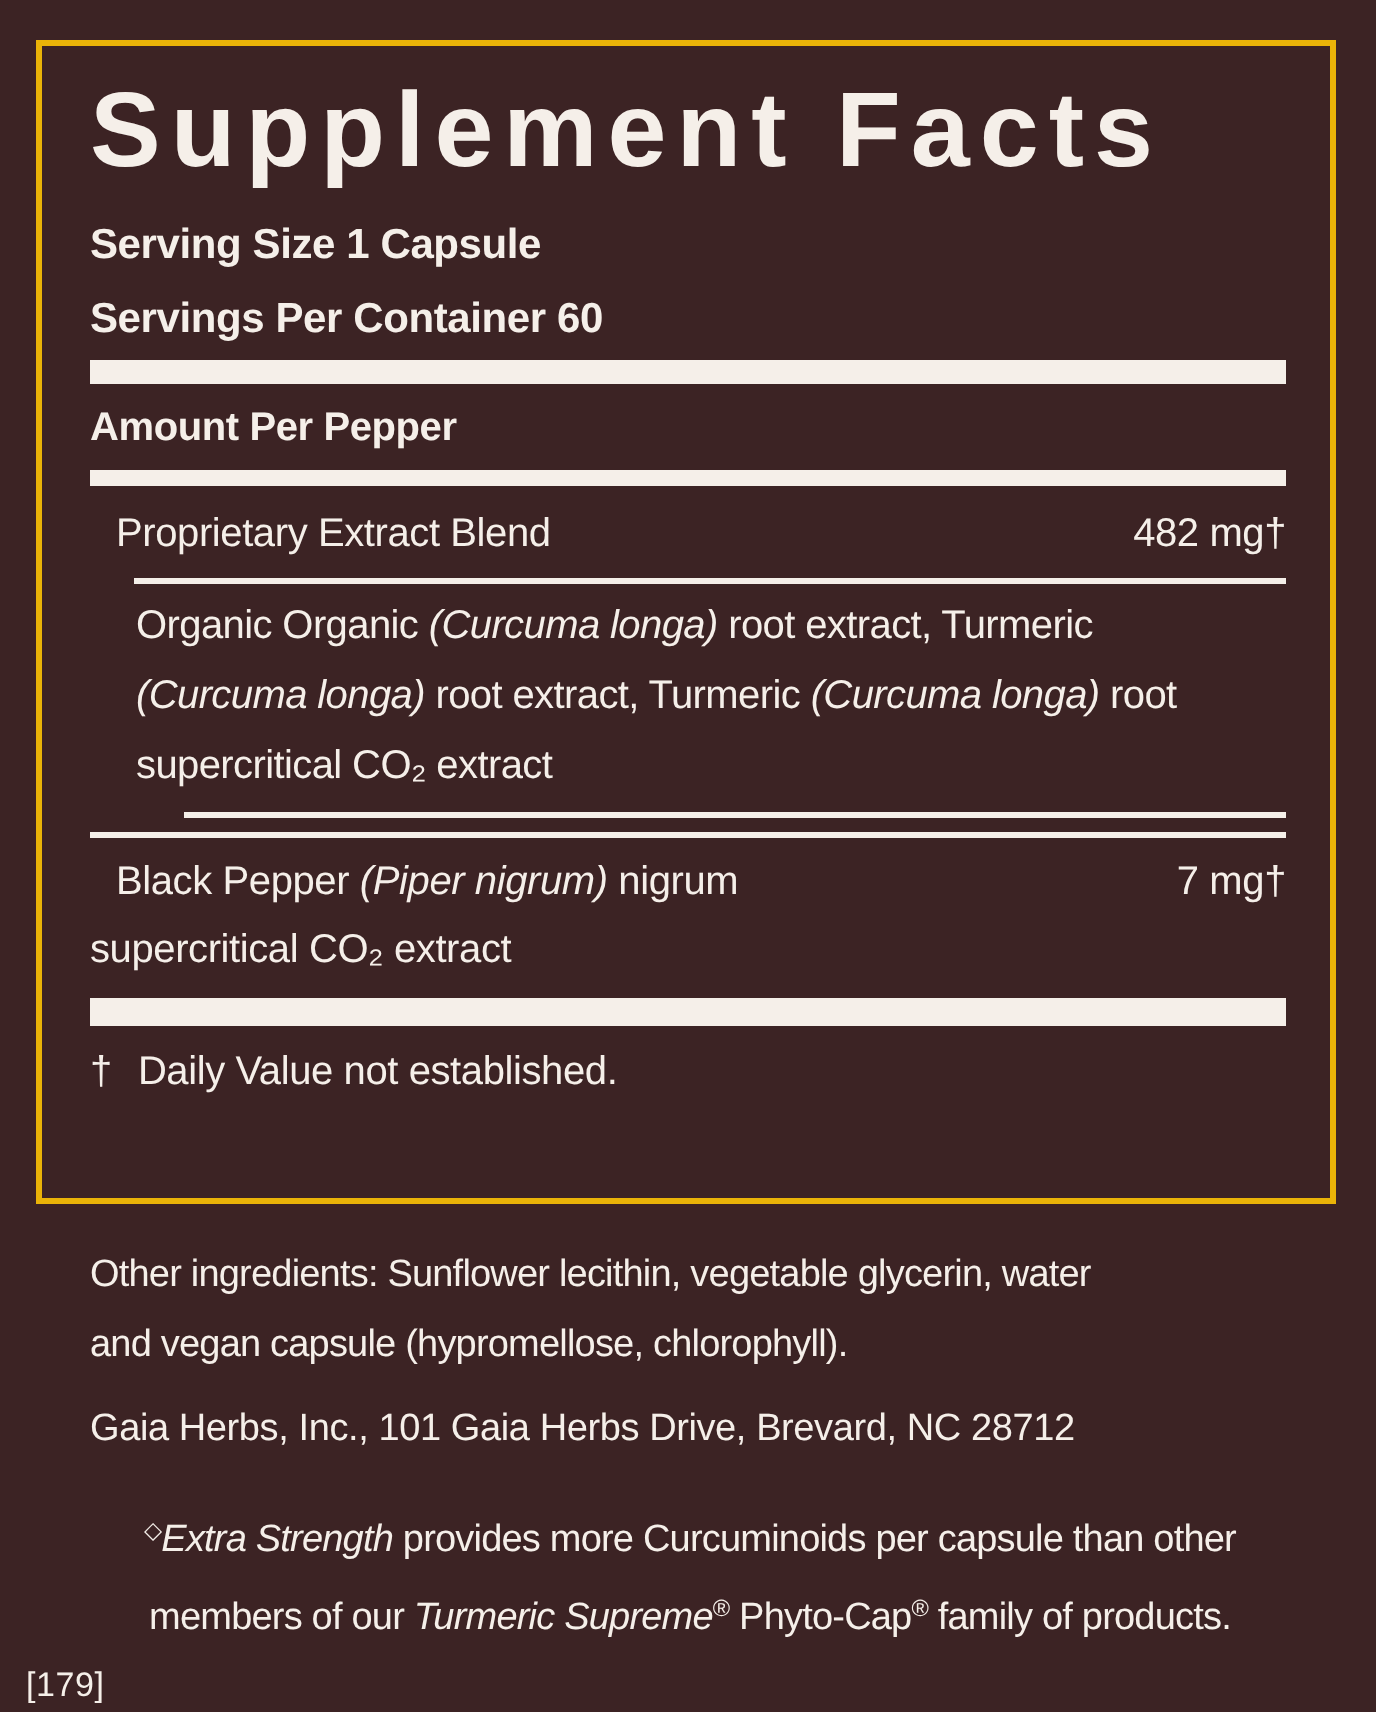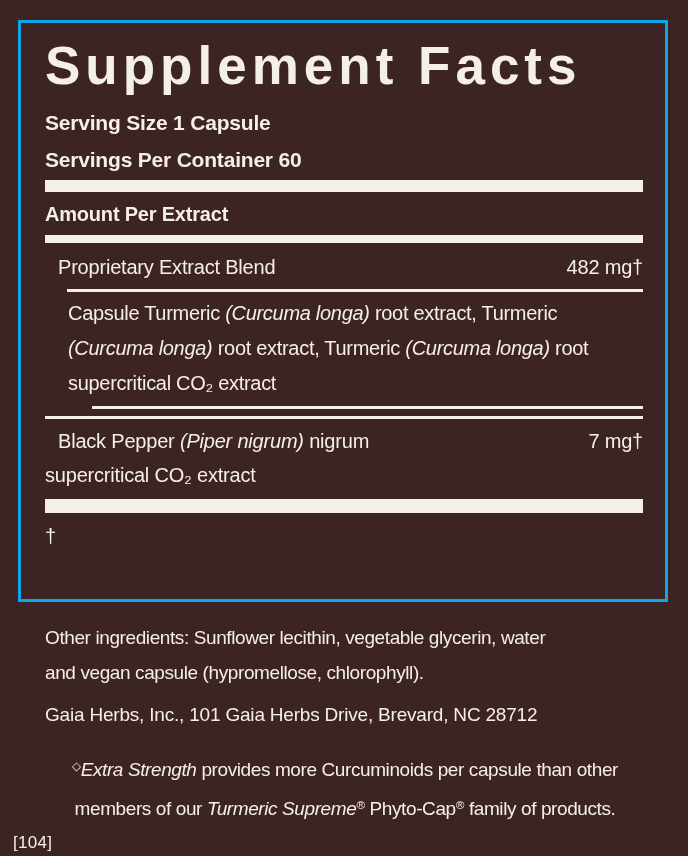--- a/index.html
+++ b/index.html
@@ -11,21 +11,21 @@
     letter-spacing: -0.2px;
     overflow: hidden;
   }
   .it  { font-style: italic; }
   .sup { font-size: 0.62em; vertical-align: 0.55em; }
   .line { white-space: nowrap; }
 
   .facts-box {
     margin: 20px 0 0 18px;
     width: 650px; height: 582px;
-    border: 3px solid #0ea5e9;
+    border: 3px solid #eab308;
     box-sizing: border-box;
     padding: 0 22px 0 24px;
   }
   .title {
     margin-top: 13px;
     font-size: 53px; font-weight: 700;
     letter-spacing: 5px; line-height: 60px;
     white-space: nowrap;
   }
   .serving { margin-top: 8px; font-size: 21px; font-weight: 700; }
@@ -67,60 +67,61 @@
 <div class="facts-box">
   <div class="title">Supplement Facts</div>
 
   <div class="serving">
     <div>Serving Size 1 Capsule</div>
     <div>Servings Per Container 60</div>
   </div>
 
   <div class="bar bar-1"></div>
 
-  <div class="aps">Amount Per Extract</div>
+  <div class="aps">Amount Per Pepper</div>
 
   <div class="bar bar-2"></div>
 
   <div class="row row-blend">
     <div>Proprietary Extract Blend</div>
     <div class="amt">482 mg†</div>
   </div>
 
   <div class="rule rule-1"></div>
 
   <div class="desc">
-      <div class="line"><span>Capsule Turmeric </span><span class="it">(Curcuma longa)</span><span> root extract, Turmeric</span></div>
+      <div class="line"><span>Organic Organic </span><span class="it">(Curcuma longa)</span><span> root extract, Turmeric</span></div>
       <div class="line"><span class="it">(Curcuma longa)</span><span> root extract, Turmeric </span><span class="it">(Curcuma longa)</span><span> root</span></div>
       <div class="line"><span>supercritical CO₂ extract</span></div>
     </div>
 
   <div class="rule rule-2"></div>
 
 
   <div class="rule rule-3"></div>
 
   <div class="row row-bp">
     <div><span>Black Pepper </span><span class="it">(Piper nigrum)</span><span> nigrum</span></div>
     <div class="amt">7 mg†</div>
   </div>
   <div class="bp-line2">supercritical CO₂ extract</div>
 
   <div class="bar bar-3"></div>
 
   <div class="footnote">
     <span class="sym">†</span>
+    <span>Daily Value not established.</span>
   </div>
 </div>
 
 <div class="below">
   <div class="other">
       <div class="line"><span>Other ingredients: Sunflower lecithin, vegetable glycerin, water</span></div>
       <div class="line"><span>and vegan capsule (hypromellose, chlorophyll).</span></div>
     </div>
   <div class="address">Gaia Herbs, Inc., 101 Gaia Herbs Drive, Brevard, NC 28712</div>
   <div class="note">
       <div class="line"><span class="sup">◇</span><span class="it">Extra Strength</span><span> provides more Curcuminoids per capsule than other</span></div>
       <div class="line"><span>members of our </span><span class="it">Turmeric Supreme</span><span class="sup">®</span><span> Phyto-Cap</span><span class="sup">®</span><span> family of products.</span></div>
     </div>
 </div>
 
-<div class="code">[104]</div>
+<div class="code">[179]</div>
 
 </body></html>

